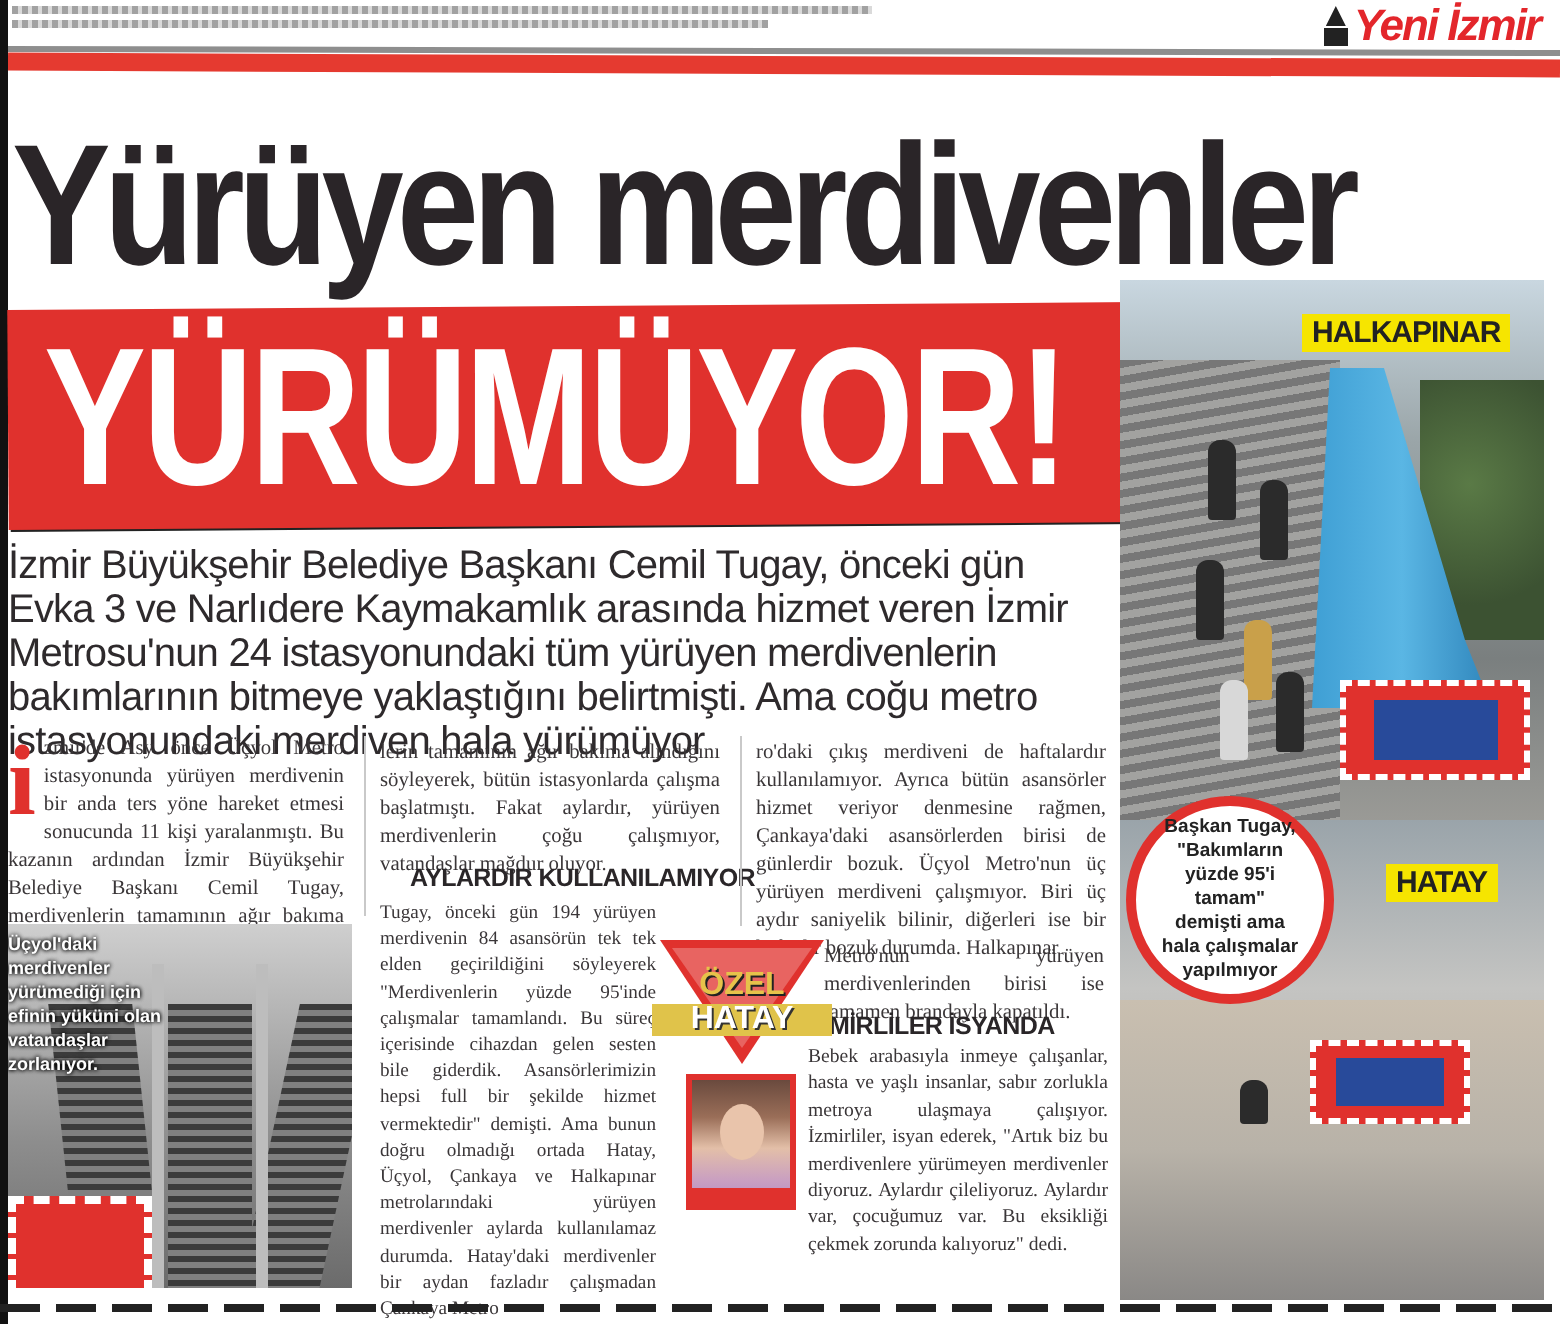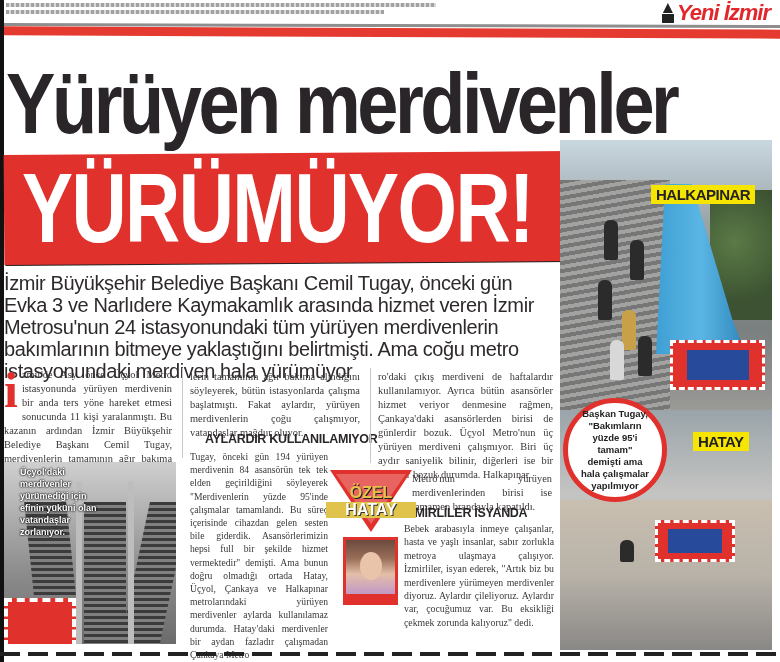--- a/index.html
+++ b/index.html
@@ -55,31 +55,31 @@
 
   
   .photo { position: absolute; overflow: hidden; }
   .photo-escalator { left: 4px; top: 462px; width: 172px; height: 182px; background: linear-gradient(180deg,#cfcfcf 0%,#8d8d8d 60%,#6b6b6b 100%); }
   .esc { position: absolute; top: 40px; height: 150px; background: repeating-linear-gradient(180deg,#3b3b3b 0 3px,#808080 3px 6px); }
   .esc.a { left: 28px; width: 42px; transform: skewX(6deg); }
   .esc.b { left: 80px; width: 42px; }
   .esc.c { left: 130px; width: 40px; transform: skewX(-12deg); }
   .rail { position: absolute; top: 20px; width: 6px; height: 170px; background: #bdbdbd; }
   .barrier { position: absolute; left: 0; top: 136px; width: 72px; height: 50px; border: 4px dashed #fff; background: #e0312d; }
-  .caption-box { position: absolute; left: 16px; top: 4px; width: 90px; font: bold 9px/12px "Liberation Sans", sans-serif; color: #fff; text-shadow: 0 0 2px #000, 0 0 2px #000; }
+  .caption-box { position: absolute; left: 0; top: 4px; width: 90px; font: bold 9px/12px "Liberation Sans", sans-serif; color: #fff; text-shadow: 0 0 2px #000, 0 0 2px #000; }
 
   .photo-halkapinar { left: 560px; top: 140px; width: 212px; height: 270px; background: linear-gradient(180deg,#c9d7e0 0%,#9aa5a8 30%,#7a7f7f 70%,#9a9a96 100%); }
   .stairs { position: absolute; left: 0; top: 40px; width: 110px; height: 230px; background: repeating-linear-gradient(170deg,#777 0 4px,#a2a2a0 4px 8px); }
   .tarp { position: absolute; left: 96px; top: 44px; width: 90px; height: 170px; background: linear-gradient(90deg,#3f9fd4,#5ab6e4 50%,#2f85bb); clip-path: polygon(10% 0,40% 0,85% 80%,100% 100%,0 100%); }
   .trees { position: absolute; left: 150px; top: 50px; width: 62px; height: 130px; background: radial-gradient(circle at 40% 40%,#5a7a46,#3c5232 70%); }
   .sign { position: absolute; left: 110px; top: 200px; width: 95px; height: 50px; background: #e0312d; border: 3px dashed #fff; }
   .sign .panel { position: absolute; left: 14px; top: 7px; width: 62px; height: 30px; background: #284a9a; }
   .person { position: absolute; width: 14px; height: 40px; border-radius: 6px 6px 2px 2px; background: #2b2b2b; }
   .label-yellow { position: absolute; background: #f6e500; font: bold 15px "Liberation Sans", sans-serif; color: #222; padding: 1px 5px; letter-spacing: -0.5px; }
-  .lbl-halka { left: 651px; top: 157px; margin-top: 28px; }
+  .lbl-halka { left: 651px; top: 157px; }
   .lbl-hatay { left: 693px; top: 432px; }
 
   .photo-hatay { left: 560px; top: 410px; width: 212px; height: 240px; background: linear-gradient(180deg,#9aa4aa 0%,#c4c4c2 35%,#b5b5b3 60%,#7d7d7d 100%); }
   .tunnel { position: absolute; left: 0; top: 90px; width: 212px; height: 150px; background: linear-gradient(180deg,#c9bfb0 0%,#b8b2a8 50%,#8a8886 100%); clip-path: polygon(0 0,100% 0,100% 100%,0 100%); }
   .sign2 { position: absolute; left: 95px; top: 110px; width: 80px; height: 42px; background: #e0312d; border: 3px dashed #fff; }
   .sign2 .panel { position: absolute; left: 10px; top: 6px; width: 54px; height: 24px; background: #284a9a; }
   .bottom-caption { position: absolute; left: 0; top: 196px; width: 212px; text-align: center; font: bold 9px/12px "Liberation Sans", sans-serif; color: #fff; text-shadow: 0 0 2px #000,0 0 2px #000; }
 
   .quote-circle { position: absolute; left: 563px; top: 398px; width: 104px; height: 104px; border-radius: 50%; border: 5px solid #e0312d; background: #fff; display: flex; align-items: center; justify-content: center; text-align: center; }
   .quote-circle span { font: bold 9.5px/12px "Liberation Sans", sans-serif; color: #222; width: 70px; display: block; }

